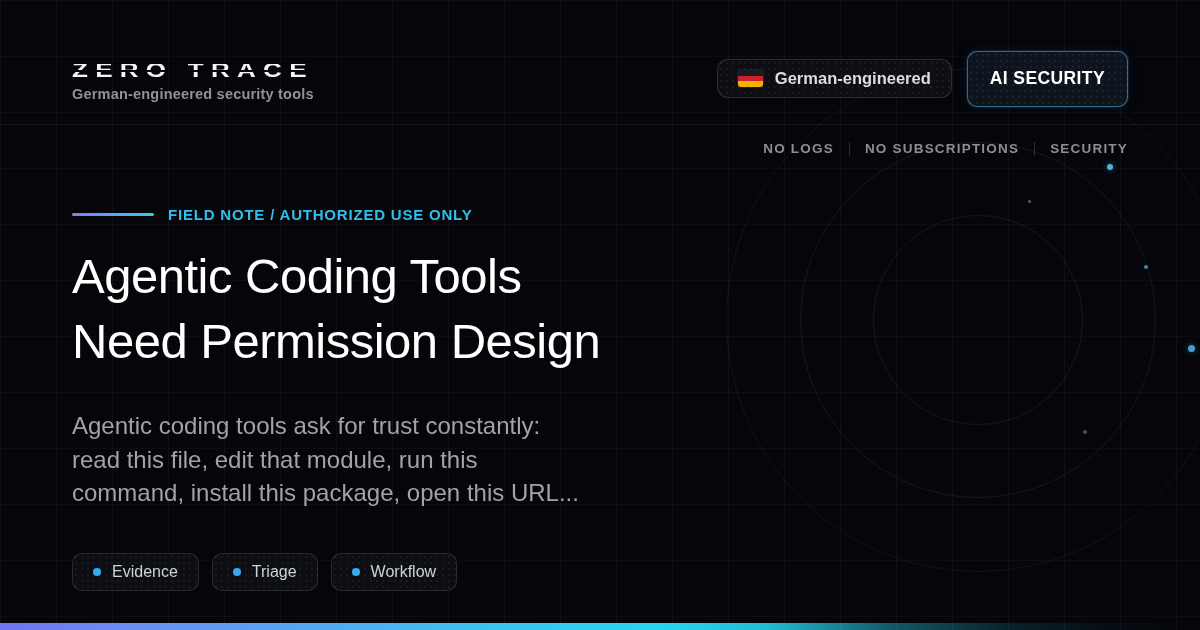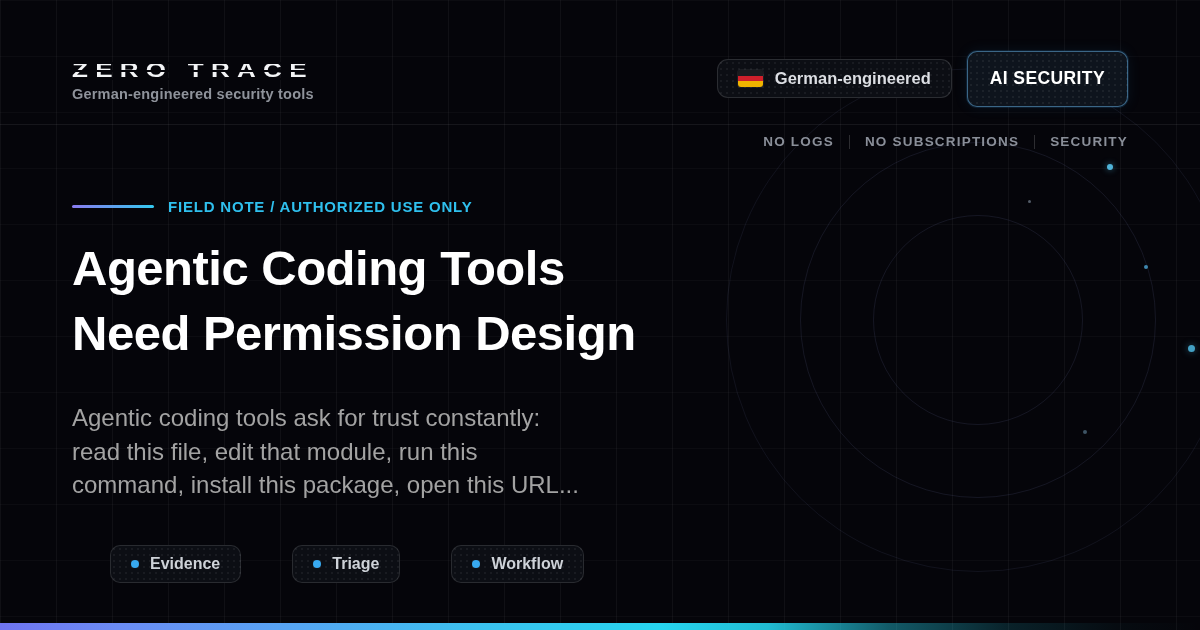--- a/index.html
+++ b/index.html
@@ -97,61 +97,61 @@
     display: flex; align-items: center;
     font-size: 17.5px; font-weight: 800; color: #ffffff;
     letter-spacing: 0.4px;
     background-color: #0e141d;
     background-image: radial-gradient(rgba(255,255,255,0.06) 1px, transparent 1px);
     background-size: 6px 6px;
   }
 
   
   .meta-bar {
-    position: absolute; top: 134px; right: 72px;
+    position: absolute; top: 141px; right: 72px;
     display: flex; align-items: center;
     font-size: 13.5px; font-weight: 700;
     letter-spacing: 1.2px; color: #8a8f99;
   }
   .meta-sep {
     width: 1px; height: 14px; margin: 0 15px;
     background: rgba(255,255,255,0.16);
   }
 
   
-  .hero { position: absolute; left: 72px; top: 198px; width: 680px; }
+  .hero { position: absolute; left: 72px; top: 206px; width: 680px; }
   .eyebrow { display: flex; align-items: center; gap: 14px; }
   .eyebrow-line {
     width: 82px; height: 3px; border-radius: 2px; flex: none;
     background: linear-gradient(90deg, #8a7bf0, #33c9f0);
   }
   .eyebrow-text {
     font-size: 15px; font-weight: 800;
     color: #2fc0ee; letter-spacing: 0.8px;
   }
   .hero-title {
     margin-top: 21px;
-    font-size: 49px; line-height: 65px; font-weight: 700;
+    font-size: 49px; line-height: 65px; font-weight: 400;
     letter-spacing: -0.5px; color: #ffffff;
   }
   .hero-title span { display: block; }
   .hero-desc {
     margin-top: 35px;
     font-size: 24px; line-height: 33.5px;
     color: #a3a3a3;
   }
   .hero-desc span { display: block; }
 
   .tags { margin-top: 43px; display: flex; gap: 13px; }
   .tag-pill {
     height: 38px; padding: 0 20px;
     border-radius: 10px;
     border: 1px solid rgba(255,255,255,0.12);
     display: flex; align-items: center; gap: 11px;
-    font-size: 16px; font-weight: 700; color: #ced2d8; margin-left: 38px;
+    font-size: 16px; font-weight: 400; color: #ced2d8;
   }
   .tag-dot { width: 8px; height: 8px; border-radius: 50%; background: #38a9f0; flex: none; }
 
   
   .bottom-bar {
     position: absolute; left: 0; right: 0; bottom: 0; height: 7px;
     background: linear-gradient(90deg,
       #6f74f0 0%, #6b8cf4 10%, #55a6f3 25%, #3bc2ef 40%,
       #27d5ef 55%, rgba(37,213,238,0.88) 64%, rgba(37,210,235,0.42) 74%,
       rgba(37,210,235,0.14) 84%, rgba(37,210,235,0.03) 93%, rgba(37,210,235,0) 100%);

